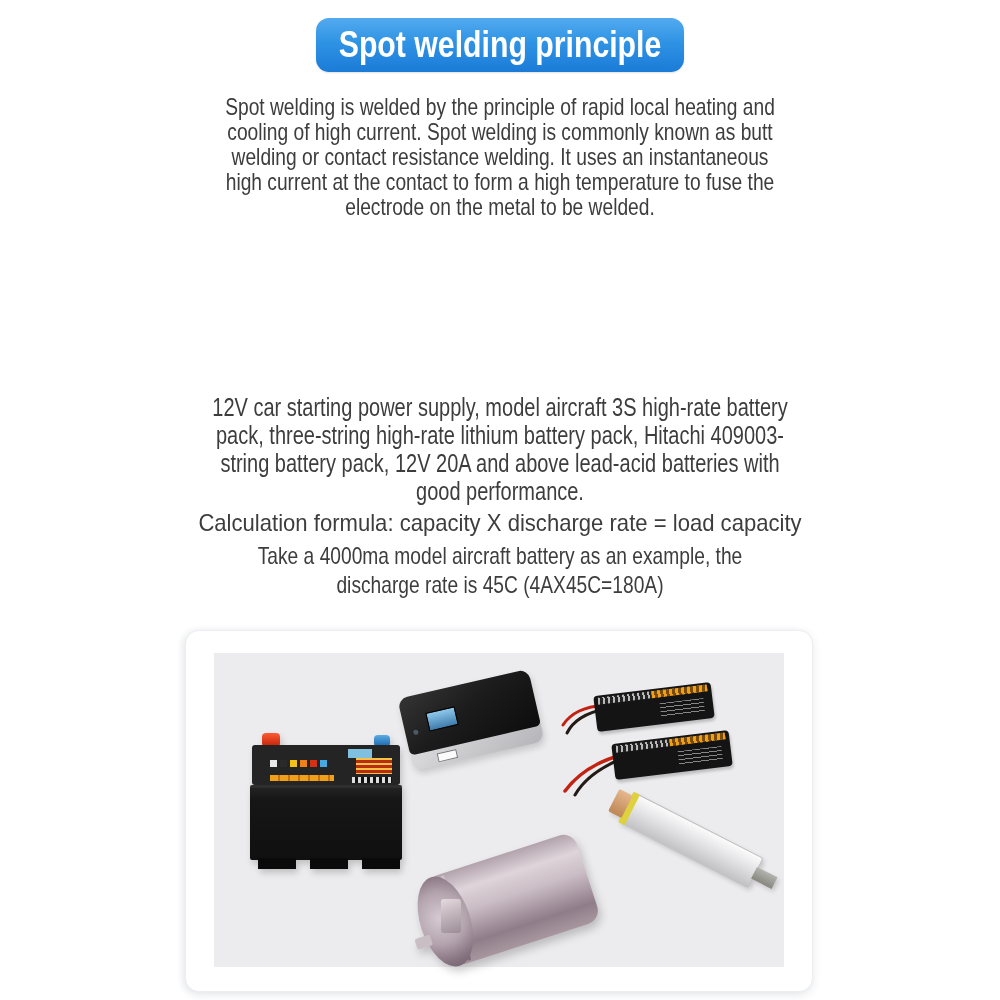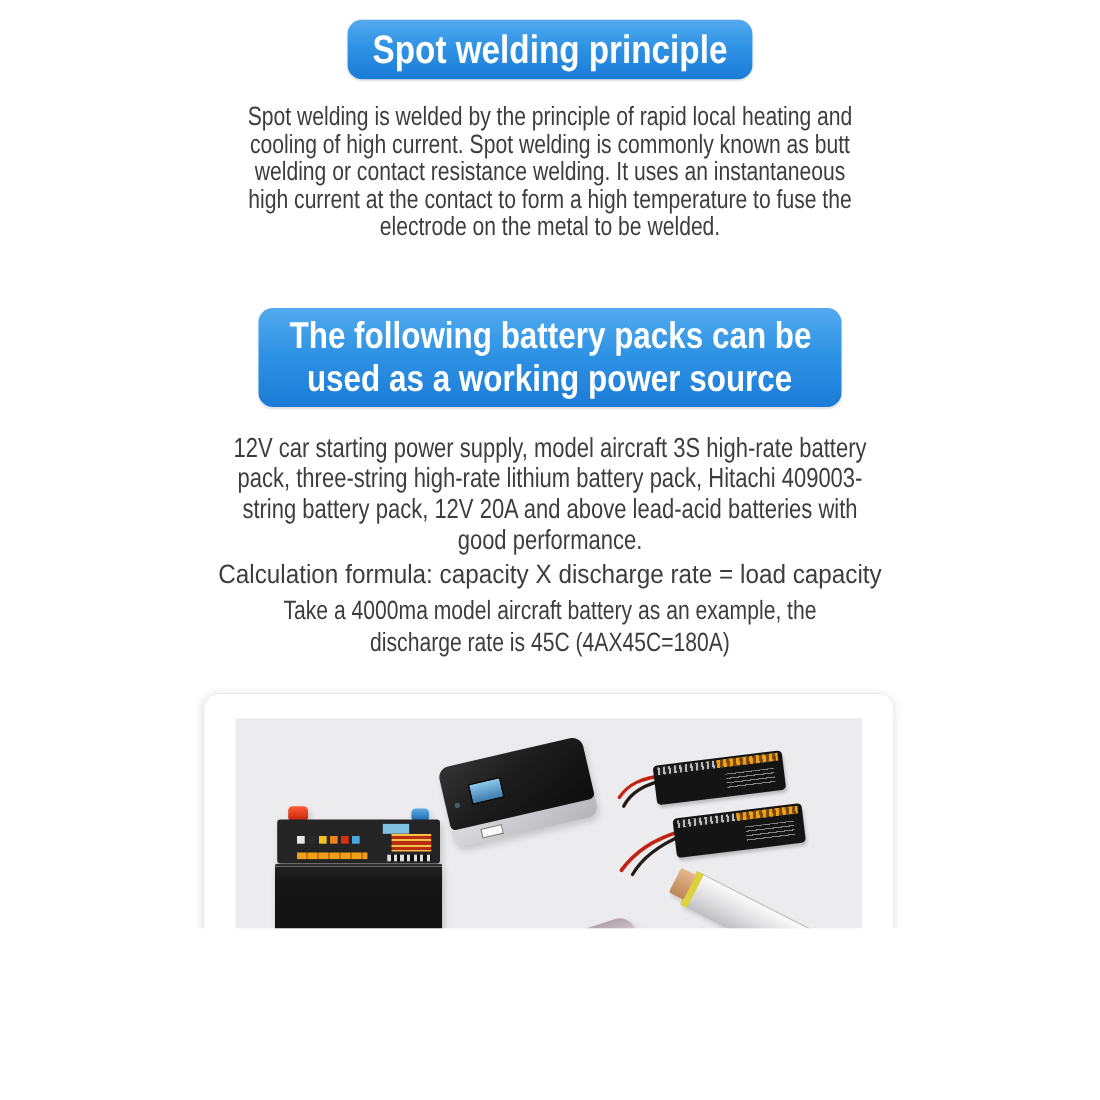--- a/index.html
+++ b/index.html
@@ -1,16 +1,16 @@
 <!DOCTYPE html>
 <html><head>
 <meta charset="utf-8">
 <style>
   html,body{margin:0;padding:0;background:#ffffff;}
-  .page{position:relative;width:1000px;height:844px;background:#ffffff;overflow:hidden;
+  .page{position:relative;width:1000px;height:1000px;background:#ffffff;overflow:hidden;
         font-family:"Liberation Sans",sans-serif;color:#3d3d3d;}
 
   
   .banner{position:absolute;left:50%;transform:translateX(-50%);
           background:linear-gradient(180deg,#53aaef 0%,#2f93e4 45%,#1b7bd7 100%);
           border-radius:13px;display:flex;flex-direction:column;align-items:center;justify-content:center;
           box-shadow:0 1px 2px rgba(0,0,0,.12);}
   .banner .btxt{color:#ffffff;font-weight:bold;white-space:nowrap;transform:scaleX(.84);}
   .banner1{top:18px;width:368px;height:54px;}
   .banner1 .btxt{font-size:36px;}
@@ -115,24 +115,20 @@
   </div>
 
   <p class="para p1">
     <span class="ln">Spot welding is welded by the principle of rapid local heating and</span>
     <span class="ln">cooling of high current. Spot welding is commonly known as butt</span>
     <span class="ln">welding or contact resistance welding. It uses an instantaneous</span>
     <span class="ln">high current at the contact to form a high temperature to fuse the</span>
     <span class="ln">electrode on the metal to be welded.</span>
   </p>
 
-  <div class="banner banner2">
-    <span class="btxt">The following battery packs can be</span>
-    <span class="btxt">used as a working power source</span>
-  </div>
 
   <p class="para p2">
     <span class="ln">12V car starting power supply, model aircraft 3S high-rate battery</span>
     <span class="ln">pack, three-string high-rate lithium battery pack, Hitachi 409003-</span>
     <span class="ln">string battery pack, 12V 20A and above lead-acid batteries with</span>
     <span class="ln">good performance.</span>
   </p>
 
   <p class="para pformula">
     <span class="ln">Calculation formula: capacity X discharge rate = load capacity</span>

